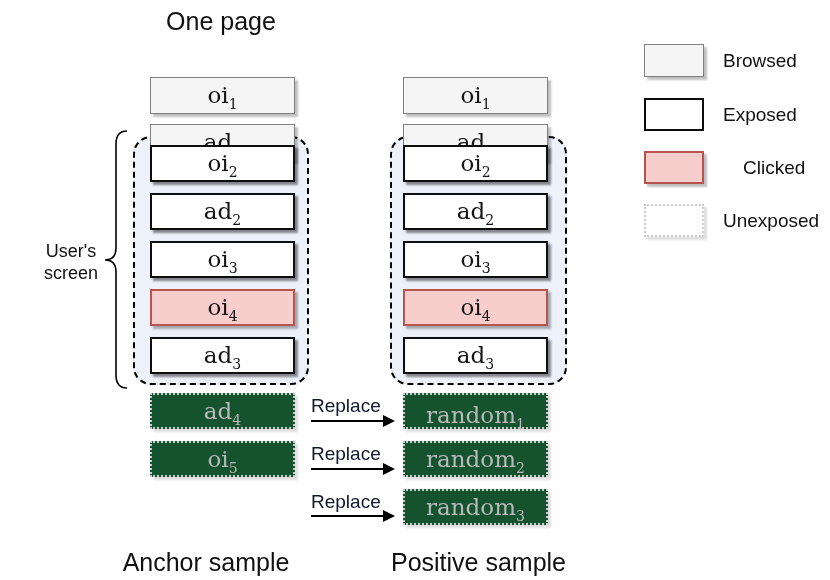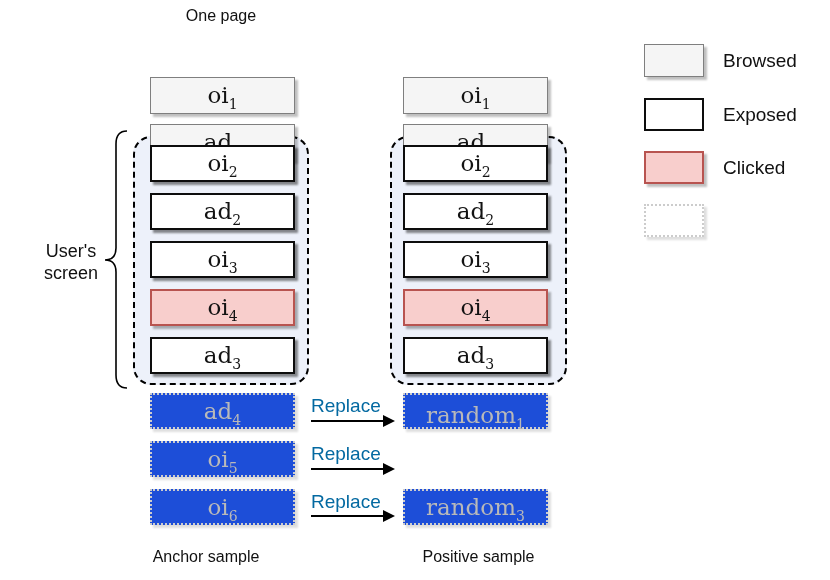--- a/index.html
+++ b/index.html
@@ -16,32 +16,32 @@
 
   .browsed{background:var(--browsed-fill,#f5f5f5);
            border:1px solid var(--browsed-border,#7f7f7f);
            box-shadow:3px 3px 2px rgba(0,0,0,0.25);margin-top:36px;}
   .exposed{background:var(--exposed-fill,#ffffff);
            border:2px solid var(--exposed-border,#0d0d0d);
            box-shadow:3px 3px 2px rgba(0,0,0,0.45);}
   .clicked{background:var(--clicked-fill,#f8cecc);
            border:2px solid var(--clicked-border,#b85450);
            box-shadow:3px 3px 2px rgba(0,0,0,0.3);}
-  .unexposed{background:#1d4ed8;height:36px;
+  .unexposed{background:#14532d;height:36px;
            border:2px dotted var(--unexposed-border,#cccccc);
            color:var(--unexposed-text,#b9b9b9);
            box-shadow:3px 3px 2px rgba(0,0,0,0.13);}
 
   
   .frame{position:absolute;width:176px;height:249px;box-sizing:border-box;
          border:2px dashed #000;border-radius:18px;
          background:var(--screen-fill,#edf1fa);z-index:1;}
 
-  .caption{position:absolute;font-size:16px;color:#111;text-align:center;z-index:3;}
-  .replace{position:absolute;left:311px;font-size:19px;color:#0369a1;z-index:3;}
+  .caption{position:absolute;font-size:25px;color:#111;text-align:center;z-index:3;}
+  .replace{position:absolute;left:311px;font-size:19px;color:#0f172a;z-index:3;}
   .side-label{position:absolute;left:34px;top:240px;width:74px;text-align:center;
               font-size:18px;line-height:22px;color:#111;z-index:3;}
 
   .legend-row{position:absolute;left:627px;display:flex;align-items:center;z-index:3;padding-left:17px;}
   .swatch{width:60px;height:33px;box-sizing:border-box;margin-right:19px;flex:0 0 auto;}
   .sw-browsed{background:var(--browsed-fill,#f5f5f5);border:1px solid var(--browsed-border,#7f7f7f);
               box-shadow:3px 3px 2px rgba(0,0,0,0.25);}
   .sw-exposed{background:#fff;border:2px solid #0d0d0d;}
   .sw-clicked{background:var(--clicked-fill,#f8cecc);border:2px solid var(--clicked-border,#b85450);
               box-shadow:3px 3px 2px rgba(0,0,0,0.25);}
@@ -86,23 +86,20 @@
   </div>
   <div class="box exposed" style="left:150px;top:337px;">
     <span class="lbl"><span>ad</span><sub>3</sub></span>
   </div>
   <div class="box unexposed" style="left:150px;top:393px;">
     <span class="lbl"><span>ad</span><sub>4</sub></span>
   </div>
   <div class="box unexposed" style="left:150px;top:441px;">
     <span class="lbl"><span>oi</span><sub>5</sub></span>
   </div>
-  <div class="box unexposed" style="left:150px;top:489px;">
-    <span class="lbl"><span>oi</span><sub>6</sub></span>
-  </div>
 
   <div class="box browsed" style="left:403px;top:41px;">
     <span class="lbl"><span>oi</span><sub>1</sub></span>
   </div>
   <div class="box browsed" style="left:403px;top:88px;">
     <span class="lbl"><span>ad</span><sub>1</sub></span>
   </div>
   <div class="box exposed" style="left:403px;top:145px;">
     <span class="lbl"><span>oi</span><sub>2</sub></span>
   </div>
@@ -114,45 +111,49 @@
   </div>
   <div class="box clicked" style="left:403px;top:289px;">
     <span class="lbl"><span>oi</span><sub>4</sub></span>
   </div>
   <div class="box exposed" style="left:403px;top:337px;">
     <span class="lbl"><span>ad</span><sub>3</sub></span>
   </div>
   <div class="box unexposed" style="left:403px;top:393px;align-items:flex-end;">
     <span class="lbl"><span>random</span><sub>1</sub></span>
   </div>
+  <div class="box unexposed" style="left:403px;top:441px;">
+    <span class="lbl"><span>random</span><sub>2</sub></span>
+  </div>
   <div class="box unexposed" style="left:403px;top:489px;">
     <span class="lbl"><span>random</span><sub>3</sub></span>
   </div>
 
   <div class="replace" style="top:395px;">Replace</div>
   <div class="replace" style="top:443px;">Replace</div>
   <div class="replace" style="top:491px;">Replace</div>
 
   <div class="caption" style="left:118px;top:548px;width:176px;">Anchor sample</div>
   <div class="caption" style="left:390px;top:548px;width:177px;">Positive sample</div>
 
   <div class="legend-row" style="top:44px;">
     <div class="swatch sw-browsed"></div>
     <div class="legend-label">Browsed</div>
   </div>
   <div class="legend-row" style="top:98px;text-align:right;">
     <div class="swatch sw-exposed"></div>
     <div class="legend-label">Exposed</div>
   </div>
-  <div class="legend-row" style="top:151px;">
+  <div class="legend-row" style="top:151px;gap:20px;">
     <div class="swatch sw-clicked"></div>
     <div class="legend-label">Clicked</div>
   </div>
   <div class="legend-row" style="top:204px;">
     <div class="swatch sw-unexposed"></div>
+    <div class="legend-label">Unexposed</div>
   </div>
 
   <svg class="overlay" viewBox="0 0 830 580" xmlns="http://www.w3.org/2000/svg">
     <path d="M 127 131 Q 116 131 116 144 L 116 248 Q 116 260 105 260 Q 116 260 116 272 L 116 375 Q 116 388 127 388" fill="none" stroke="#000" stroke-width="1.6"></path>
     <g>
       <line x1="311" y1="421" x2="384" y2="421" stroke="#000" stroke-width="2"></line>
       <polygon points="383,415 395,421 383,427" fill="#000"></polygon>
     </g>
     <g>
       <line x1="311" y1="469" x2="384" y2="469" stroke="#000" stroke-width="2"></line>

